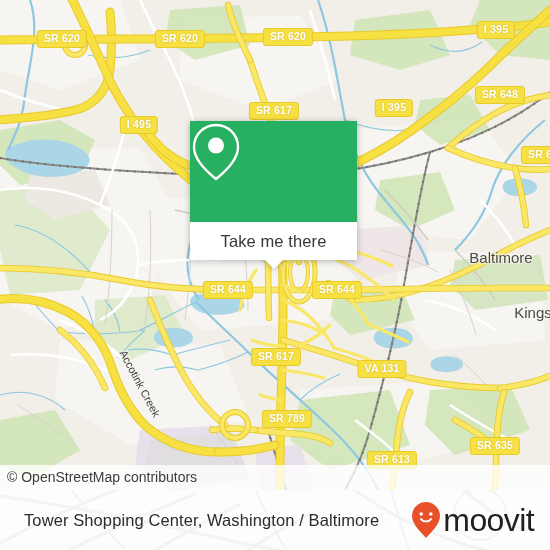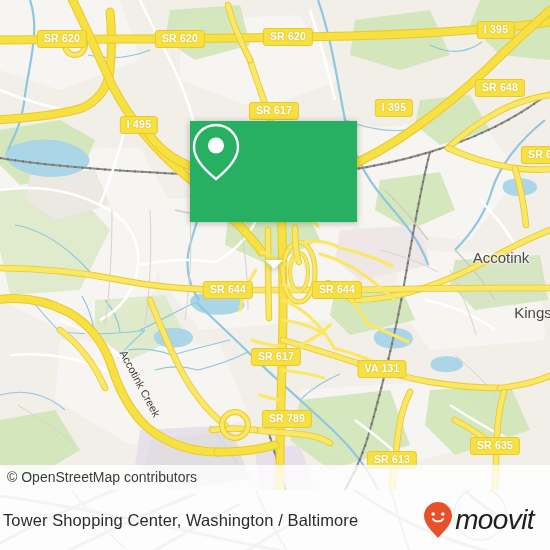--- a/index.html
+++ b/index.html
@@ -104,35 +104,34 @@
     overflow: hidden;
   }
   #footer-watermark {
     position: absolute; left: 0; top: -14px; width: 550px; height: 90px;
     opacity: .10;
   }
   #footer-inner {
     position: relative;
     height: 60px;
     display: flex; align-items: center; justify-content: space-between;
-    padding: 0 16px 0 3px;
+    padding: 0 16px 0 24px;
   }
   #footer-title {
     font-size: 16.5px;
     color: #2b2b2b;
     letter-spacing: .1px;
     white-space: nowrap;
   }
   #brand { display: flex; align-items: center; gap: 2px; }
   #brand-word {
-    font-size: 28px;
+    font-size: 32px;
     color: #1f1f1f;
     letter-spacing: -.6px;
     line-height: 30px;
-    font-style: italic;
   }
 </style>
 </head>
 <body>
 
 <div id="root">
 
   <div id="map">
 
     <svg width="550" height="490" viewBox="0 0 550 490">
@@ -364,43 +363,46 @@
       <path class="ramp" d="M283 285 C292 288 296 290 299 292"></path>
 
     </svg>
 
     <div class="shield" style="left:62px;top:39px">SR 620</div>
     <div class="shield" style="left:180px;top:39px">SR 620</div>
     <div class="shield" style="left:288px;top:37px">SR 620</div>
     <div class="shield" style="left:496px;top:30px">I 395</div>
     <div class="shield" style="left:274px;top:111px">SR 617</div>
     <div class="shield" style="left:394px;top:108px">I 395</div>
-    <div class="shield" style="left:500px;top:88px">SR 648</div>
+    <div class="shield" style="left:500px;top:95px">SR 648</div>
     <div class="shield" style="left:139px;top:125px">I 495</div>
     <div class="shield" style="left:540px;top:155px">SR 6</div>
     <div class="shield" style="left:228px;top:290px">SR 644</div>
     <div class="shield" style="left:337px;top:290px">SR 644</div>
     <div class="shield" style="left:276px;top:357px">SR 617</div>
     <div class="shield" style="left:382px;top:369px">VA 131</div>
     <div class="shield" style="left:287px;top:419px">SR 789</div>
     <div class="shield" style="left:392px;top:460px">SR 613</div>
     <div class="shield" style="left:495px;top:446px">SR 635</div>
 
-    <div class="place" style="left:501px;top:257px">Accotink</div>
+    <div class="place" style="left:501px;top:257px">Baltimore</div>
     <div class="place" style="left:533px;top:312px">Kings</div>
 
 
     <div class="creek" style="left:128px;top:348px;transform:rotate(62deg);transform-origin:left top;">Accotink Creek</div>
 
     <div id="card">
       <div id="card-top">
         <svg width="52" height="62" viewBox="0 0 52 62">
           <path d="M26 4 C13.8 4 4 13.8 4 26 C4 38 16 50 26 58 C36 50 48 38 48 26 C48 13.8 38.2 4 26 4 Z" fill="none" stroke="#ffffff" stroke-width="2.4"></path>
           <circle cx="26" cy="24.5" r="8" fill="#ffffff"></circle>
         </svg>
+      </div>
+      <div id="card-bottom">
+        <span id="card-label">Take me there</span>
       </div>
       <div id="card-tail"></div>
     </div>
 
     <div id="attribution">
       <span>© OpenStreetMap contributors</span>
     </div>
   </div>
 
   <div id="footer">

